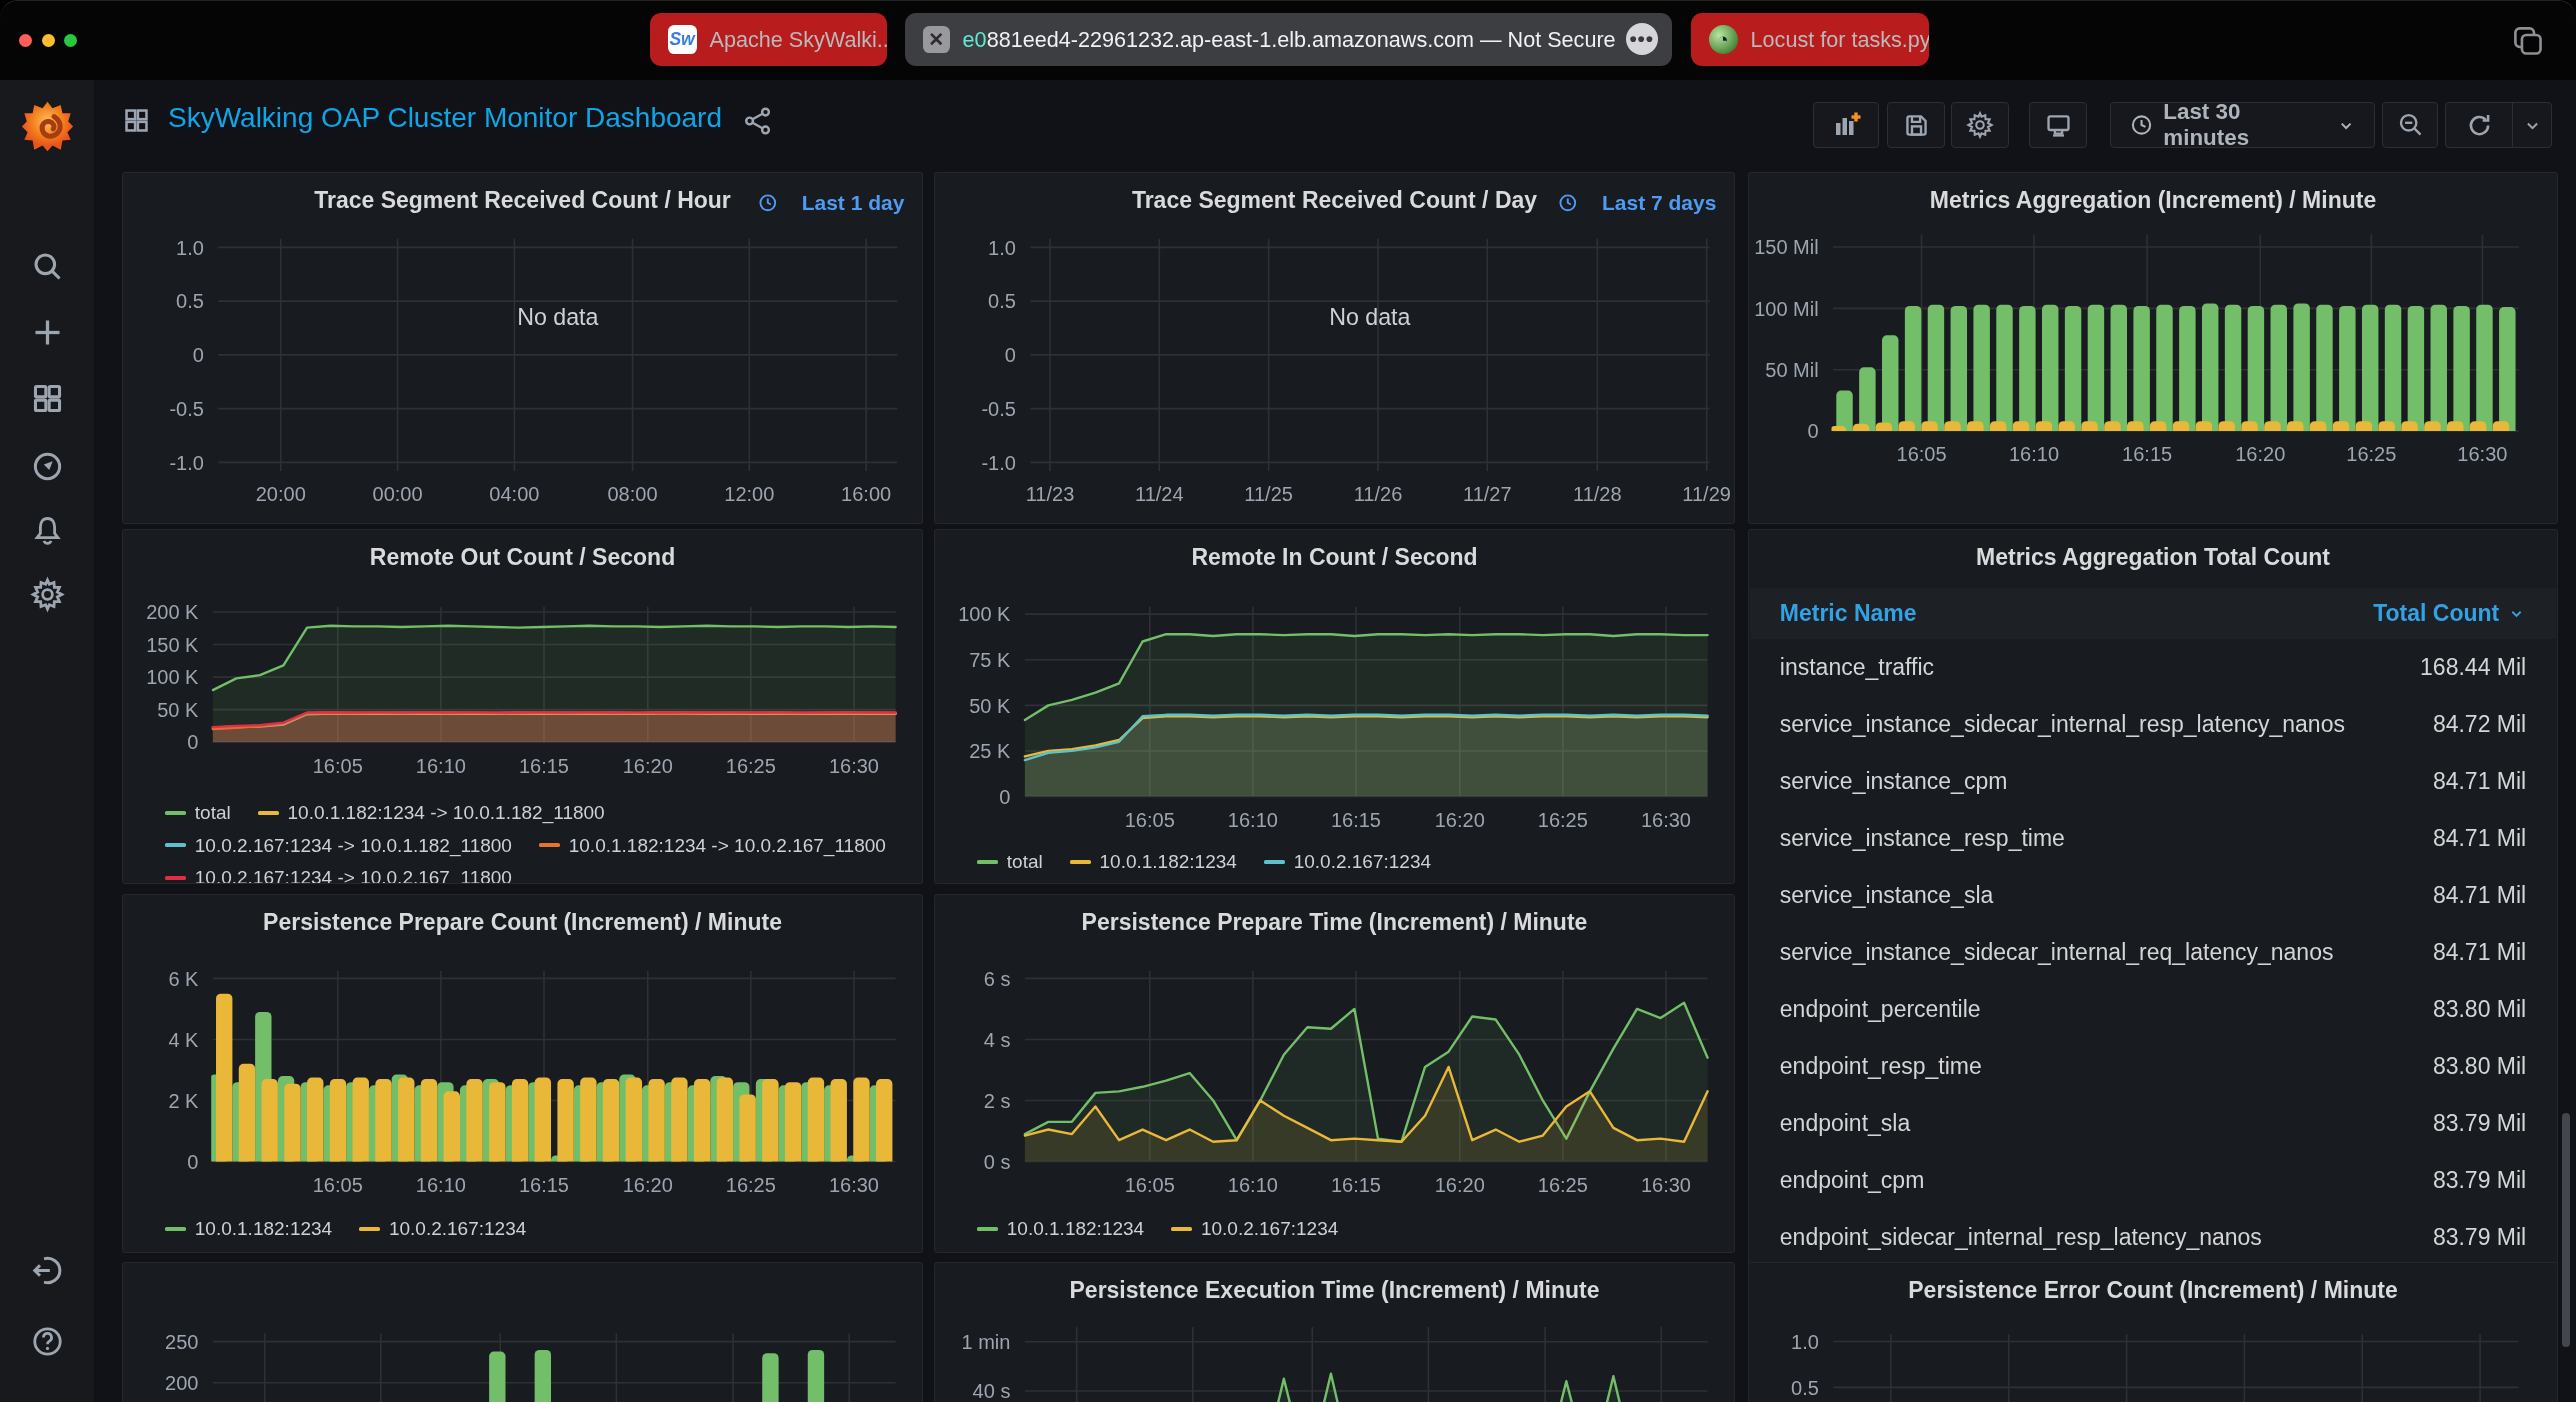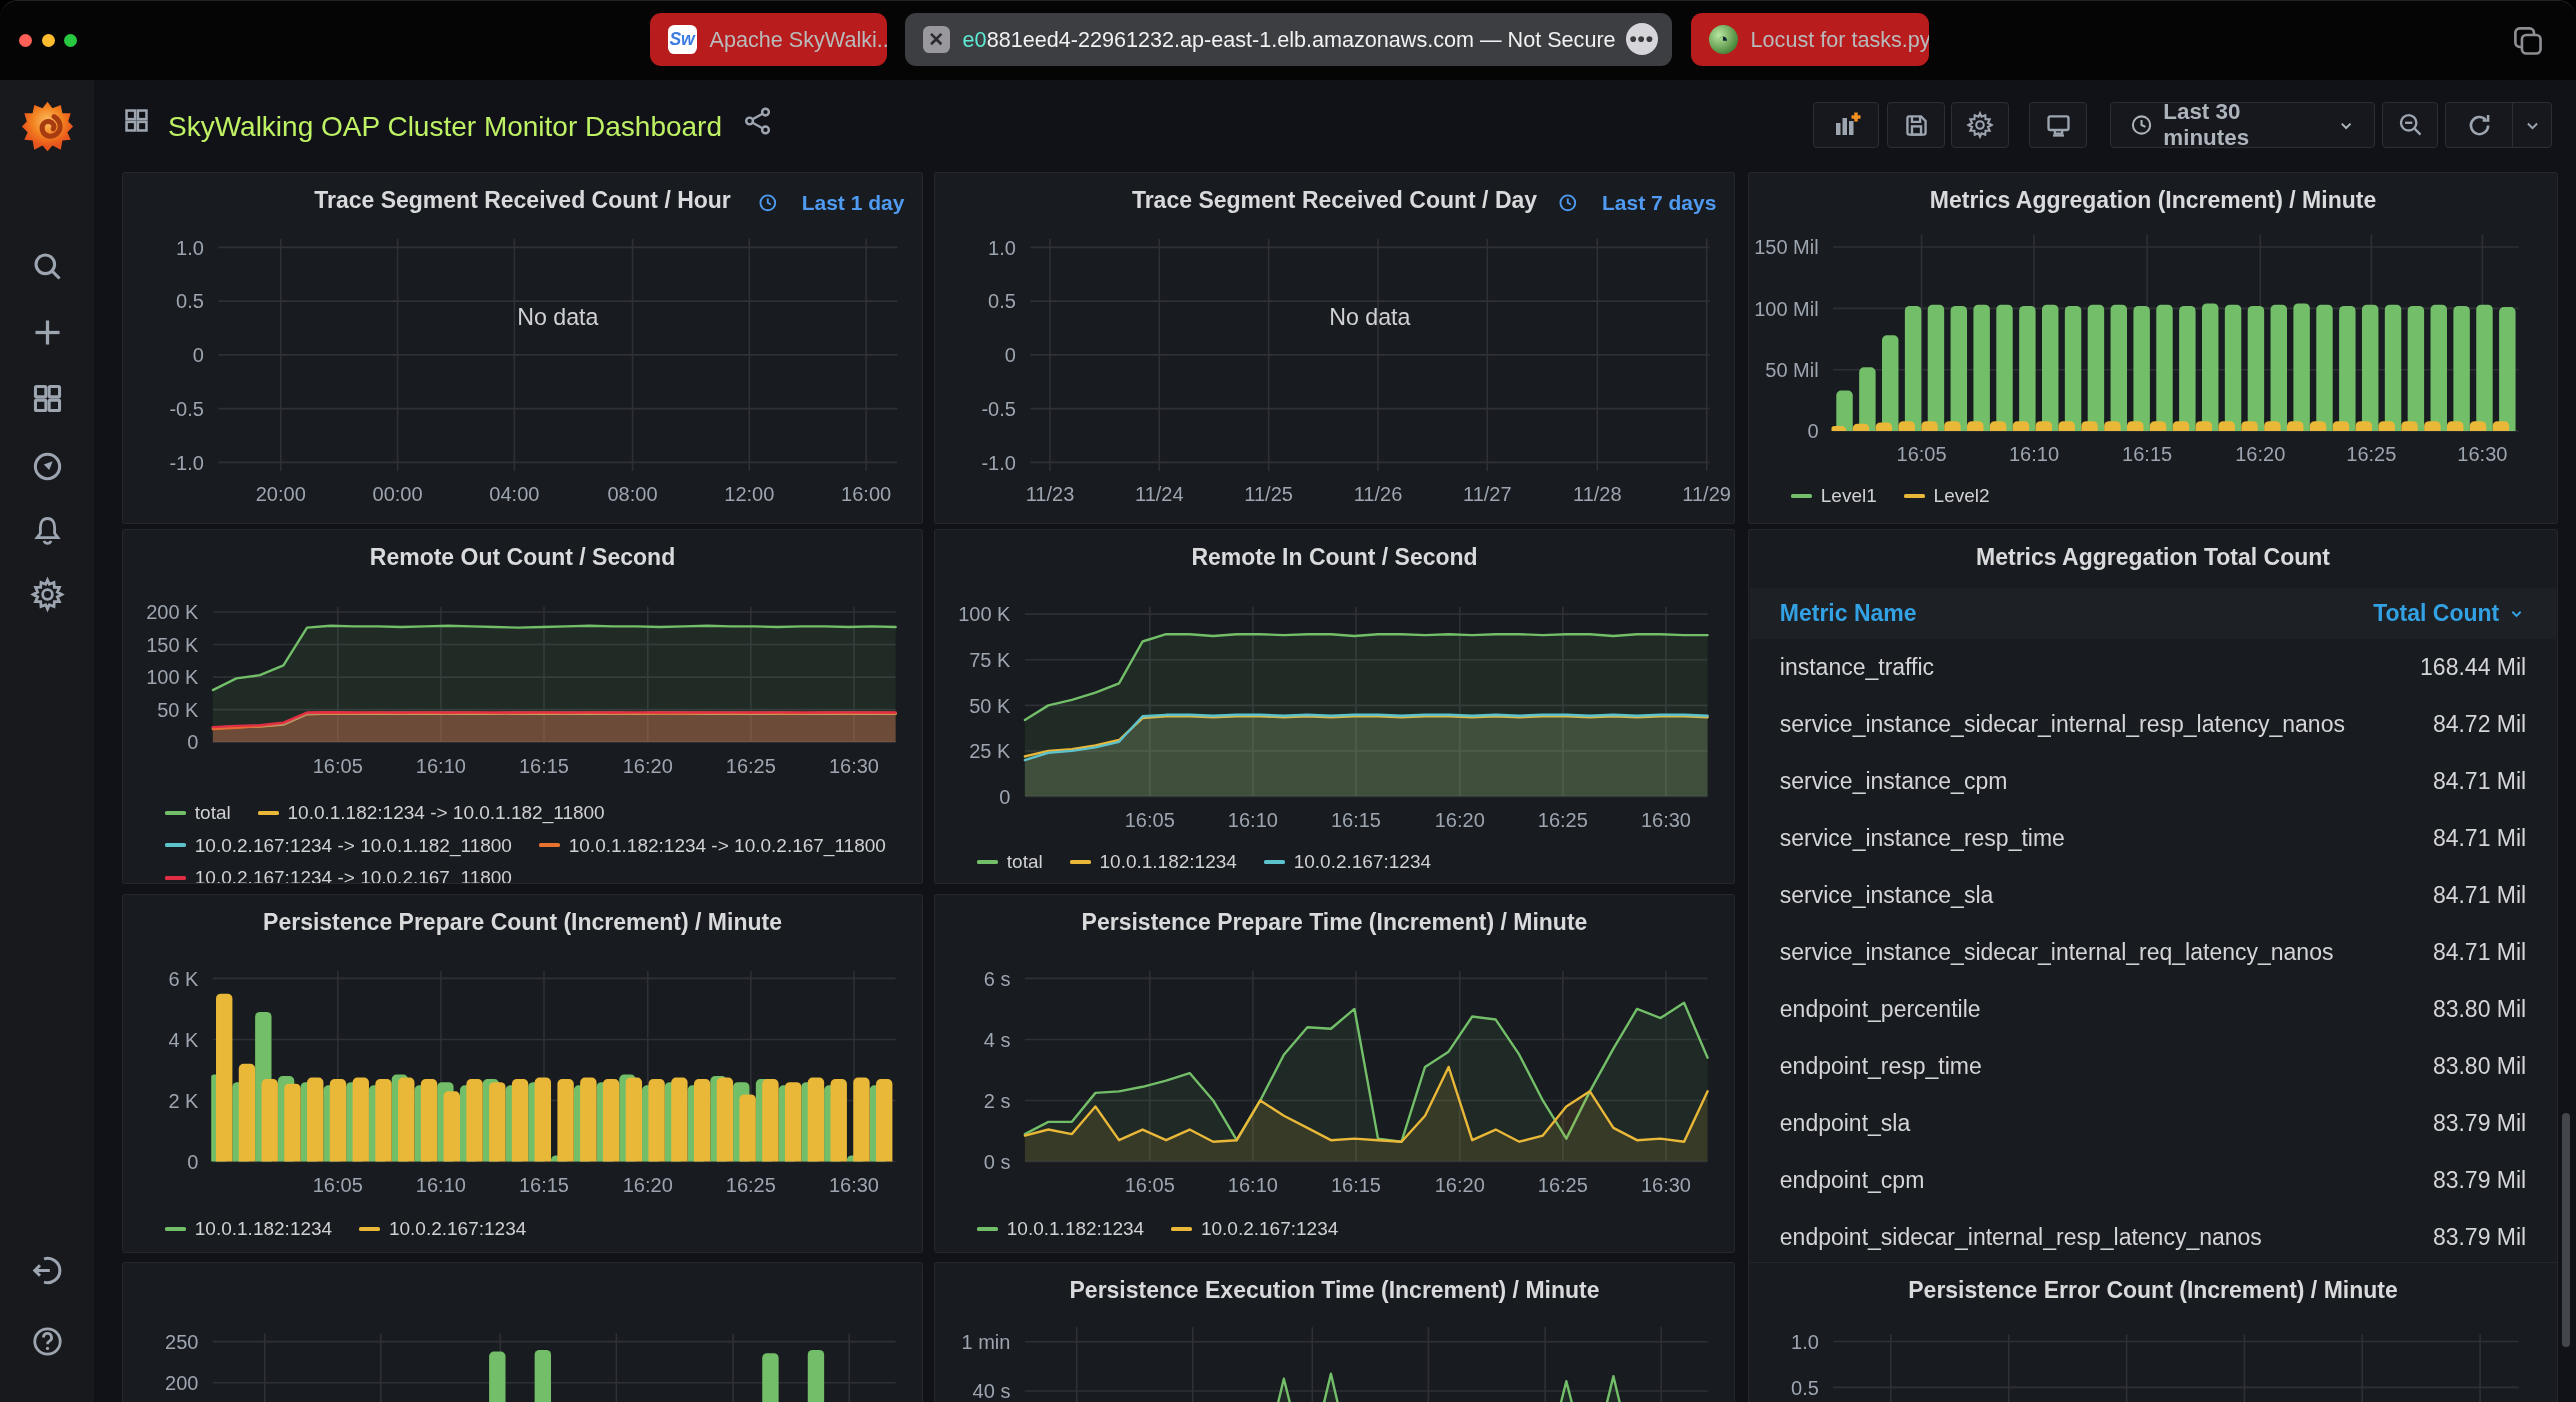--- a/index.html
+++ b/index.html
@@ -13,21 +13,21 @@
   .fav{width:29px;height:29px;border-radius:6.4px;margin-right:13px;flex:0 0 auto;display:flex;align-items:center;justify-content:center;font-weight:bold;}
   .fav.sw{background:#fff;color:#3b7ce0;font-size:17.6px;font-style:italic;}
   .fav.locust{background:radial-gradient(circle at 35% 35%,#b9e6a0,#4d8a3e 70%,#2e5526);border-radius:50%;color:#123;font-size:19px;}
   .closebox{width:27px;height:27px;border-radius:6.4px;background:#98989d;color:#2c2c2e;display:flex;align-items:center;justify-content:center;font-size:19px;font-weight:bold;margin-right:13px;flex:0 0 auto;}
   .dim{color:#5eead4;}
   .ellipsis-btn{position:absolute;right:14.4px;top:10.4px;width:32px;height:32px;border-radius:50%;background:#d6d6da;color:#3a3a3c;display:flex;align-items:center;justify-content:center;font-size:21px;font-weight:bold;letter-spacing:0.8px;}
   
   .app{position:absolute;left:0;top:80px;right:0;bottom:0;background:#111217;}
   .sidebar{position:absolute;left:0;top:80px;width:94px;height:1322px;background:#18191d;}
   .sb-icon{position:absolute;left:0;width:94px;height:64px;display:flex;align-items:center;justify-content:center;color:#9da5b0;}
-  .gf-title{position:absolute;left:168px;top:111px;font-size:28px;color:#bef264;font-weight:500;}
+  .gf-title{position:absolute;left:168px;top:102px;font-size:28px;color:#0ea5e9;font-weight:500;}
   .tool-btn{position:absolute;top:102px;height:46px;background:#16181d;border:0.8px solid #2c2e34;border-radius:4px;box-sizing:border-box;display:flex;align-items:center;justify-content:center;color:#aeb4bc;font-size:22.4px;gap:9.6px;}
   
   .panel{position:absolute;background:#181b1f;border:0.8px solid #25272c;border-radius:2.4px;box-sizing:border-box;overflow:hidden;}
   .panel-title{position:absolute;left:0;right:0;top:14.4px;text-align:center;font-size:23px;font-weight:600;color:#d9dadb;cursor:pointer;}
   .time-badge{position:absolute;right:17.6px;top:17.6px;display:flex;align-items:center;gap:23px;color:#4f9bf2;font-size:21px;font-weight:600;}
   .chart-body{position:absolute;inset:0;}
   .legend{position:absolute;left:42px;right:11.2px;display:flex;flex-wrap:wrap;column-gap:27px;row-gap:9.6px;font-size:19px;color:#d0d1d3;line-height:23px;}
   .legend-item{display:flex;align-items:center;gap:8.8px;cursor:pointer;white-space:nowrap;}
   .legend-dash{width:21px;height:4px;border-radius:1.6px;flex:0 0 auto;}
   
@@ -393,30 +393,20 @@
             <rect x="728.7280000000001" y="309.75" width="20.544" height="24.25" rx="6" fill="#eab839"></rect>
             <rect x="757.2613333333334" y="309.75" width="20.544" height="24.25" rx="6" fill="#eab839"></rect>
             <rect x="785.7946666666668" y="309.75" width="20.544" height="24.25" rx="6" fill="#eab839"></rect>
             <rect x="814.3280000000001" y="309.75" width="20.544" height="24.25" rx="6" fill="#eab839"></rect>
             <rect x="842.8613333333334" y="309.75" width="20.544" height="24.25" rx="6" fill="#eab839"></rect>
             <rect x="871.3946666666668" y="309.75" width="20.544" height="24.25" rx="6" fill="#eab839"></rect>
             <rect x="899.9280000000001" y="309.75" width="20.544" height="24.25" rx="6" fill="#eab839"></rect>
             <rect x="928.4613333333334" y="309.75" width="20.544" height="24.25" rx="6" fill="#eab839"></rect>
           </g>
         </svg></div>
-    <div class="legend" style="top: 311px;">
-        <span class="legend-item">
-          <span class="legend-dash" style="background: rgb(115, 191, 105);"></span>
-          <span>Level1</span>
-        </span>
-        <span class="legend-item">
-          <span class="legend-dash" style="background: rgb(234, 184, 57);"></span>
-          <span>Level2</span>
-        </span>
-      </div>
   </div>
 
   <div class="panel chart-panel" style="left:122px;top:529px;width:801px;height:355px">
     <div class="panel-title">Remote Out Count / Second</div>
     <div class="chart-body"><svg width="800" height="353" viewBox="0 0 999 441">
           <line x1="268.099" y1="96" x2="268.099" y2="265" stroke="#2e3036" stroke-width="2"></line>
           <text x="268.099" y="303" fill="#9da5b0" font-size="25" text-anchor="middle">16:05</text>
           <line x1="396.90200000000004" y1="96" x2="396.90200000000004" y2="265" stroke="#2e3036" stroke-width="2"></line>
           <text x="396.90200000000004" y="303" fill="#9da5b0" font-size="25" text-anchor="middle">16:10</text>
           <line x1="525.7049999999999" y1="96" x2="525.7049999999999" y2="265" stroke="#2e3036" stroke-width="2"></line>

